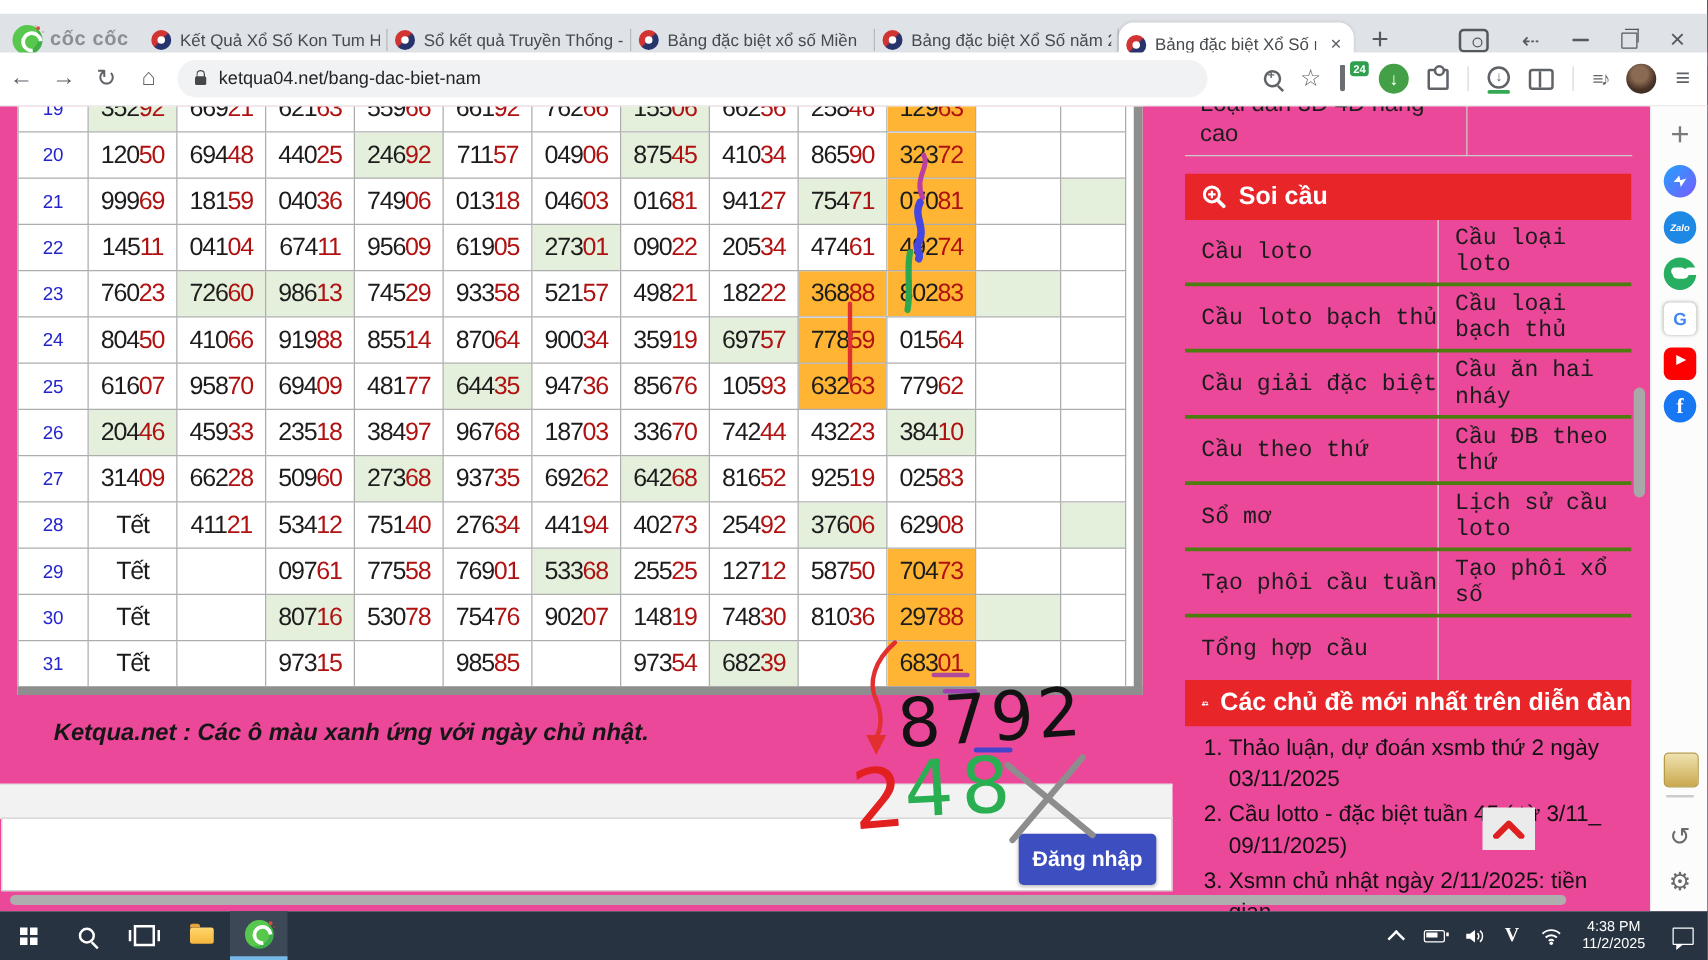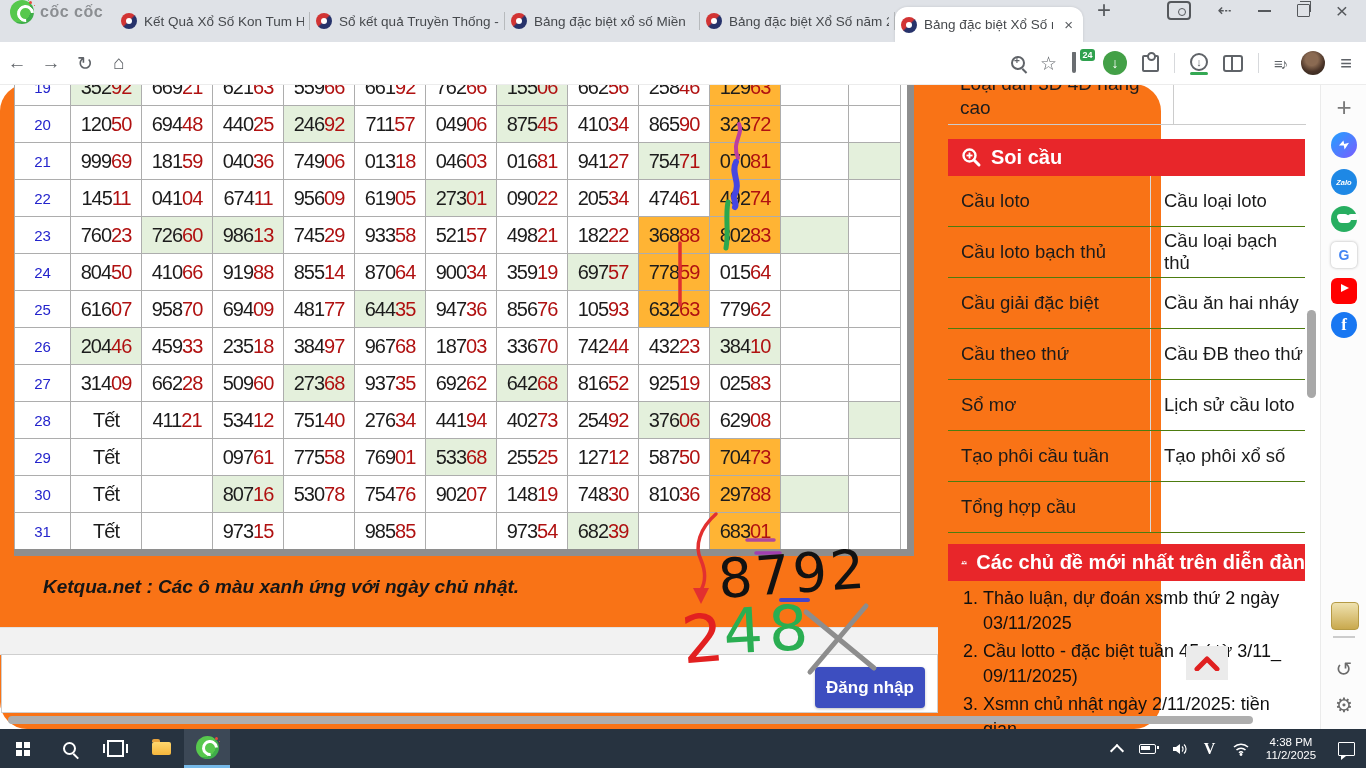--- a/index.html
+++ b/index.html
@@ -1,19 +1,19 @@
 <!DOCTYPE html>
 <html style="--accent-red: #e8262a; --cell-orange: #ffb434; --cell-green: #e4f0dc; --digit-red: #b01111; --day-blue: #2424cc; --login-blue: #3d4ec0; --taskbar-bg: #273340;"><head>
 <meta charset="utf-8">
 <style>
   html,body{margin:0;padding:0;background:#000;}
   #screen{position:relative;width:1366px;height:768px;overflow:hidden;background:#fff;
     font-family:"Liberation Sans",sans-serif;-webkit-font-smoothing:antialiased;}
   
-  .tabbar{position:absolute;left:0;top:0;width:1366px;height:42px;background:#dfe2e7;display:flex;align-items:flex-start;z-index:10;}
+  .tabbar{position:absolute;left:0;top:11px;width:1366px;height:42px;background:#dfe2e7;display:flex;align-items:center;z-index:10;}
   .brand{display:flex;align-items:center;gap:6px;padding:0 12px 0 10px;flex:none;}
   .cc-logo{width:24px;height:24px;border-radius:50%;background:radial-gradient(circle at 35% 40%,#57c84d 0 58%,#3fae49 59%);position:relative;flex:none;}
   .cc-logo::after{content:"";position:absolute;left:7px;top:5px;width:11px;height:11px;border-radius:50%;
      background:transparent;border:3px solid #fff;border-right-color:transparent;transform:rotate(40deg);}
   .cc-logo::before{content:"";position:absolute;right:2px;top:1px;width:3px;height:3px;border-radius:50%;background:#e54b3c;
      box-shadow:4px 3px 0 -1px #e54b3c,-2px -2px 0 -1px #57c84d;}
   .brand-text{font-size:16px;font-weight:bold;color:#8b8e92;letter-spacing:.5px;}
   .tab{display:flex;align-items:center;gap:7px;height:34px;width:183px;padding:0 6px;color:#46494d;font-size:13.5px;flex:none;position:relative;}
   .tab .tab-title{white-space:nowrap;overflow:hidden;text-overflow:clip;flex:1;}
   .tab .tab-div{position:absolute;right:0;top:8px;width:1px;height:18px;background:#b7babd;}
@@ -51,21 +51,21 @@
   .vline{width:1px;height:20px;background:#d7d9dc;}
   .dlprog{position:relative;width:18px;height:20px;}
   .dlprog .c{width:14px;height:14px;border:2px solid #5f6368;border-radius:50%;color:#5f6368;font-size:11px;display:flex;align-items:center;justify-content:center;font-weight:bold;}
   .dlprog .bar{position:absolute;left:0;bottom:-2px;width:18px;height:3px;background:#34a853;border-radius:2px;}
   .split{width:16px;height:13px;border:2px solid #5f6368;border-radius:3px;position:relative;}
   .split::after{content:"";position:absolute;left:6px;top:0;width:2px;height:13px;background:#5f6368;}
   .plist{font-size:15px;color:#5f6368;letter-spacing:-2px;}
   .avatar{width:24px;height:24px;border-radius:50%;background:radial-gradient(circle at 45% 35%,#8a6a52 0 30%,#4a3428 60%,#262018);}
   .burger{font-size:20px;color:#5f6368;}
   
-  .content{position:absolute;left:0;top:84px;width:1161px;height:645px;background:#f97316;border-radius:27px;}
+  .content{position:absolute;left:0;top:84px;width:1366px;height:645px;background:#ec4899;}
   #tablewrap{position:absolute;left:14px;top:1px;width:893px;height:464px;overflow:hidden;
      border-right:7px solid #8e8e8e;border-bottom:7px solid #8e8e8e;background:#fff;}
   table.lotto{border-collapse:collapse;margin-top:-17px;table-layout:fixed;}
   .lotto td{border:1px solid #adadad;height:36px;text-align:center;vertical-align:middle;
      font-size:20px;letter-spacing:-1px;color:#1c1c1c;padding:0;overflow:hidden;white-space:nowrap;}
   .lotto td.day{color:var(--day-blue,#2424cc);font-size:15px;letter-spacing:0;}
   .lotto td.g{background:var(--cell-green,#e4f0dc);}
   .lotto td.o{background:var(--cell-orange,#ffb434);}
   .lotto span.r{color:var(--digit-red,#b01111);}
   .note{position:absolute;left:43px;top:492px;font-style:italic;font-size:19px;color:#161616;font-weight:bold;font-family:"Liberation Sans",sans-serif;}
@@ -78,21 +78,21 @@
   
   .sidebar{position:absolute;left:948px;top:0;width:358px;height:645px;overflow:hidden;}
   .part-row{position:absolute;left:0;top:-14px;width:358px;height:55px;display:flex;}
   .part-row .c1{width:203px;border-right:1px solid #ccc;border-bottom:1px solid #ccc;font-size:19px;color:#1d1d1d;padding:2px 10px 6px 12px;line-height:24px;}
   .part-row .c2{flex:1;border-bottom:1px solid #ccc;}
   .redhead{position:absolute;left:0;width:357px;height:37px;background:var(--accent-red,#e8262a);color:#fff;
      display:flex;align-items:center;gap:9px;padding-left:13px;box-sizing:border-box;font-size:20px;font-weight:bold;white-space:nowrap;overflow:hidden;}
   #soicau-head{top:55px;}
   #forum-head{top:460px;}
   .menu{position:absolute;left:0;top:92px;width:357px;}
-  .menu-row{display:flex;height:50px;border-bottom:1px solid #4d7c0f;}
+  .menu-row{display:flex;height:50px;border-bottom:3px solid #4d7c0f;font-family:Liberation Mono, monospace;}
   .menu-cell{display:flex;align-items:center;font-size:18.5px;color:#1b1b1b;padding-left:13px;box-sizing:border-box;}
   .menu-cell.l{width:203px;border-right:1px solid #d8d8d8;}
   .menu-cell.rr{flex:1;}
   .topics{position:absolute;left:4px;top:502px;width:352px;font-size:18px;color:#101010;}
   .topic{display:flex;margin-bottom:3px;line-height:25px;}
   .topic .num{width:26px;flex:none;text-align:right;padding-right:5px;}
   .scrolltop{position:absolute;left:1186px;top:562px;width:42px;height:34px;background:#ebebeb;display:flex;align-items:center;justify-content:center;z-index:30;}
   
   .edge{position:absolute;left:1320px;top:0;width:46px;height:645px;background:#fcfcfc;border-left:1px solid #ebebeb;}
   .edge .eic{position:absolute;left:10px;width:26px;height:26px;display:flex;align-items:center;justify-content:center;}
@@ -182,20 +182,24 @@
       <span class="winmax"></span>
       <span class="winclose">×</span>
     </div>
   </div>
 
   <div class="addrbar">
     <span class="nav-ic">←</span>
     <span class="nav-ic">→</span>
     <span class="nav-ic">↻</span>
     <span class="nav-ic">⌂</span>
+    <div class="urlpill">
+      <span class="lock"></span>
+      <span class="url">ketqua04.net/bang-dac-biet-nam</span>
+    </div>
     <div class="addr-ics">
       <span class="mag"></span>
       <span class="star">☆</span>
       <span class="shield">
         <span class="shield-body"></span>
         <span class="shield-badge">24</span>
       </span>
       <span class="greendl">↓</span>
       <span class="puzzle"></span>
       <span class="vline"></span>

